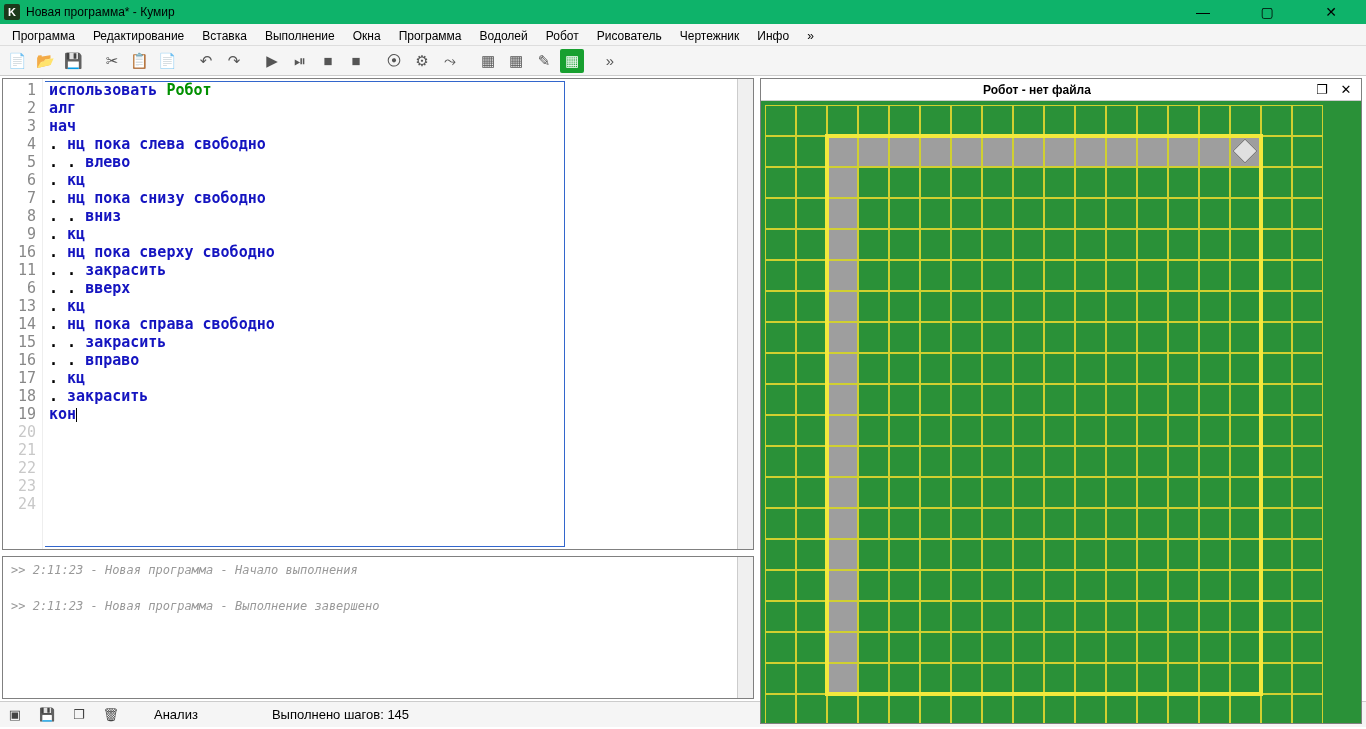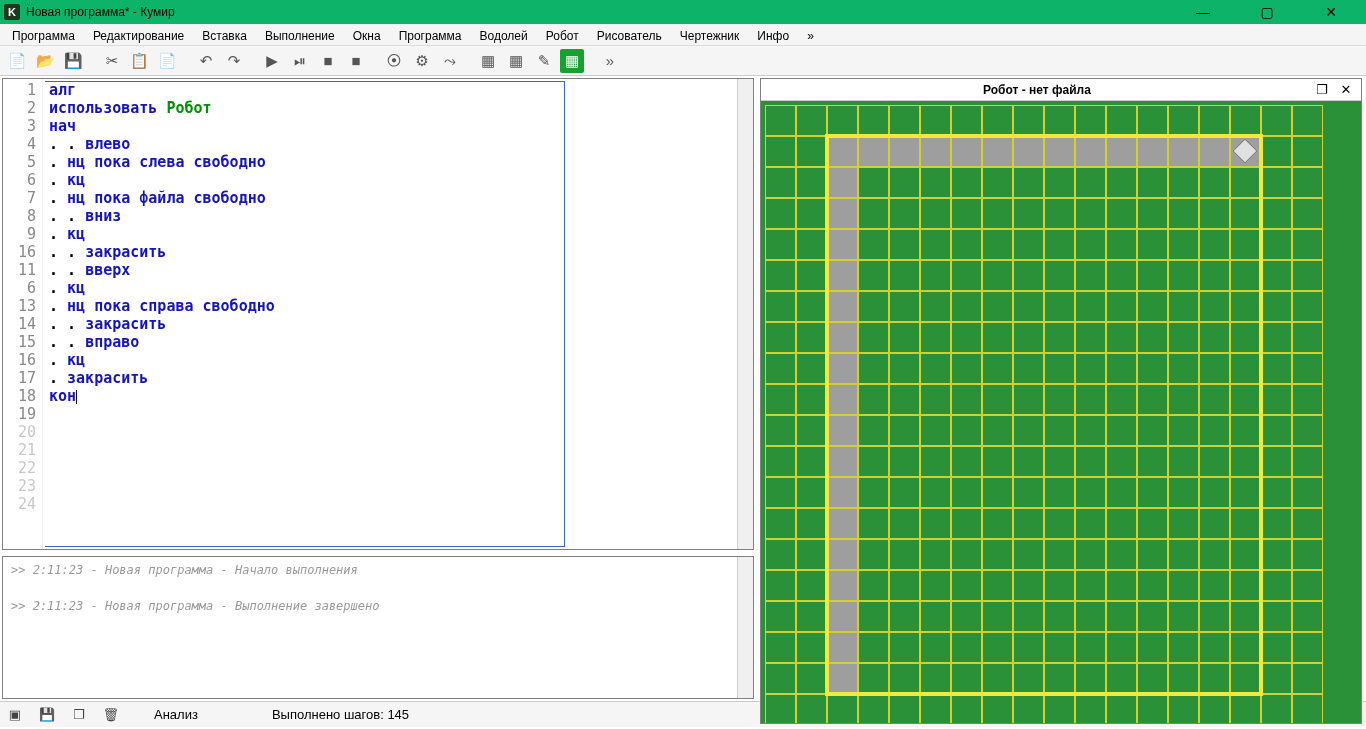--- a/index.html
+++ b/index.html
@@ -128,29 +128,30 @@
           <div>17</div>
           <div>18</div>
           <div>19</div>
           <div class="inactive">20</div>
           <div class="inactive">21</div>
           <div class="inactive">22</div>
           <div class="inactive">23</div>
           <div class="inactive">24</div>
         </div>
       <div class="code-area" id="code-area">
+          <div class="code-line"><span class="kw-blue">использовать </span><span class="kw">Робот</span></div>
           <div class="code-line"><span class="kw-blue">алг</span></div>
-          <div class="code-line"><span class="kw-blue">использовать </span><span class="kw">Робот</span></div>
           <div class="code-line"><span class="kw-blue">нач</span></div>
+          <div class="code-line"><span class="dot">. </span><span class="kw-blue">нц пока </span><span class="kw-blue">слева свободно</span></div>
           <div class="code-line"><span class="dot">. . </span><span class="kw-blue">влево</span></div>
-          <div class="code-line"><span class="dot">. </span><span class="kw-blue">нц пока </span><span class="kw-blue">слева свободно</span></div>
           <div class="code-line"><span class="dot">. </span><span class="kw-blue">кц</span></div>
-          <div class="code-line"><span class="dot">. </span><span class="kw-blue">нц пока </span><span class="kw-blue">файла свободно</span></div>
+          <div class="code-line"><span class="dot">. </span><span class="kw-blue">нц пока </span><span class="kw-blue">снизу свободно</span></div>
           <div class="code-line"><span class="dot">. . </span><span class="kw-blue">вниз</span></div>
           <div class="code-line"><span class="dot">. </span><span class="kw-blue">кц</span></div>
+          <div class="code-line"><span class="dot">. </span><span class="kw-blue">нц пока </span><span class="kw-blue">сверху свободно</span></div>
           <div class="code-line"><span class="dot">. . </span><span class="kw-blue">закрасить</span></div>
           <div class="code-line"><span class="dot">. . </span><span class="kw-blue">вверх</span></div>
           <div class="code-line"><span class="dot">. </span><span class="kw-blue">кц</span></div>
           <div class="code-line"><span class="dot">. </span><span class="kw-blue">нц пока </span><span class="kw-blue">справа свободно</span></div>
           <div class="code-line"><span class="dot">. . </span><span class="kw-blue">закрасить</span></div>
           <div class="code-line"><span class="dot">. . </span><span class="kw-blue">вправо</span></div>
           <div class="code-line"><span class="dot">. </span><span class="kw-blue">кц</span></div>
           <div class="code-line"><span class="dot">. </span><span class="kw-blue">закрасить</span></div>
           <div class="code-line"><span class="kw-blue">кон</span><span class="cursor-line"></span></div>
         </div>

